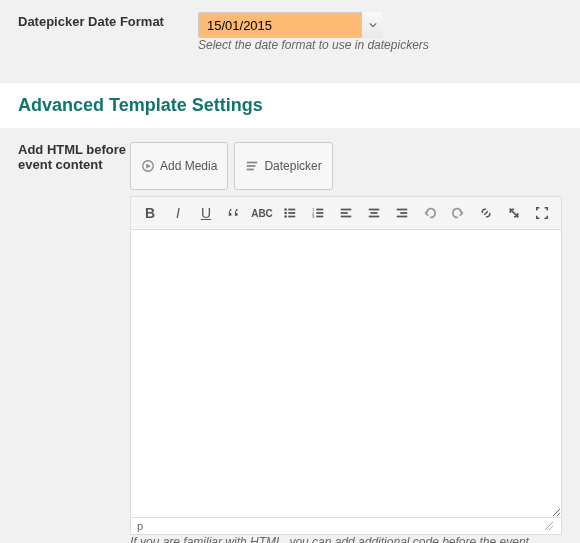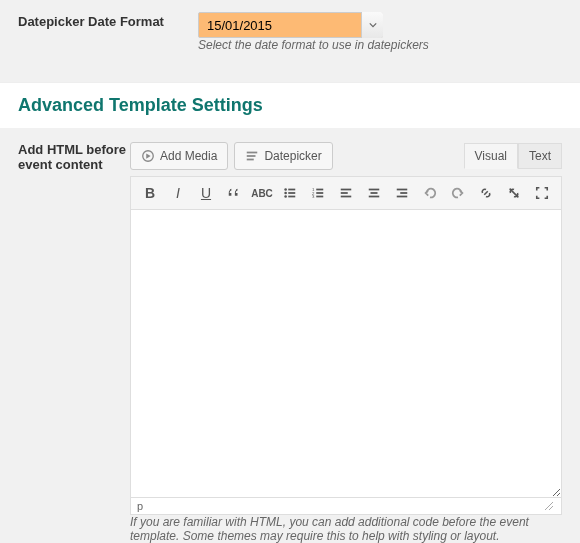--- a/index.html
+++ b/index.html
@@ -7,21 +7,21 @@
 .row { display: flex; padding: 12px 18px 8px; }
 .label-col { width: 180px; font-weight: bold; color: #333; font-size: 13px; padding-top: 2px; }
 .field-col { flex: 1; }
 .select-wrap { position: relative; width: 185px; }
 .select-wrap select { width: 100%; height: 26px; padding: 2px 8px; border: 1px solid #ccc; border-radius: 2px; background: #fdba74; font-size: 13px; appearance: none; }
 .select-wrap .arrow { position: absolute; right: 0; top: 0; width: 22px; height: 26px; background: linear-gradient(#fafafa,#e8e8e8); border-left: 1px solid #ccc; border-radius: 0 2px 2px 0; display: flex; align-items: center; justify-content: center; pointer-events: none; }
 .desc { font-style: italic; color: #666; font-size: 12px; }
 h2.section { font-size: 18px; font-weight: bold; color: #0f766e; background: #fff; padding: 12px 18px; margin-top: 22px; border-top: 1px solid #eee; }
 .editor-wrap { margin-top: 2px; }
 .media-row { display: flex; align-items: center; margin-bottom: 6px; }
-.media-btn { display: inline-flex; align-items: center; gap: 5px; border: 1px solid #ccc; background: #f7f7f7; padding: 6px 10px; font-size: 12px; border-radius: 3px; cursor: pointer; margin-right: 6px; color: #555; }
+.media-btn { display: inline-flex; align-items: center; gap: 5px; border: 1px solid #ccc; background: #f7f7f7; padding: 16px 10px; font-size: 12px; border-radius: 3px; cursor: pointer; margin-right: 6px; color: #555; }
 .tabs { margin-left: auto; display: flex; }
 .tab { padding: 5px 10px; font-size: 12px; border: 1px solid #ddd; background: #ebebeb; color: #555; cursor: pointer; }
 .tab.active { background: #f5f5f5; border-bottom-color: #f5f5f5; color: #555; }
 .toolbar { background: #f5f5f5; border: 1px solid #dedede; border-bottom: none; padding: 4px 6px; display: flex; gap: 2px; }
 .tbtn { width: 26px; height: 24px; display: flex; align-items: center; justify-content: center; color: #555; border-radius: 2px; cursor: pointer; font-size: 14px; }
 .editor-area { background: #fff; border: 1px solid #dedede; border-bottom: none; height: 288px; resize: vertical; overflow: auto; }
 .status-bar { background: #fff; border: 1px solid #dedede; padding: 2px 6px; font-size: 11px; color: #666; display: flex; justify-content: space-between; align-items: center; }
 .resize-handle { width: 12px; height: 12px; cursor: se-resize; color: #999; }
 svg { display: block; }
 </style>
@@ -64,24 +64,20 @@
       <button class="media-btn">
         <span>
           <svg width="14" height="14" viewBox="0 0 16 16">
               <rect x="2" y="3" width="12" height="2" fill="#888"></rect>
               <rect x="2" y="7" width="10" height="2" fill="#888"></rect>
               <rect x="2" y="11" width="8" height="2" fill="#888"></rect>
             </svg>
         </span>
         <span>Datepicker</span>
       </button>
-      <div class="tabs">
-        <div class="tab active">Visual</div>
-        <div class="tab">Text</div>
-      </div>
     </div>
 
     <div class="toolbar">
       <div class="tbtn">
           <b>B</b>
         </div>
       <div class="tbtn">
           <i>I</i>
         </div>
       <div class="tbtn">

